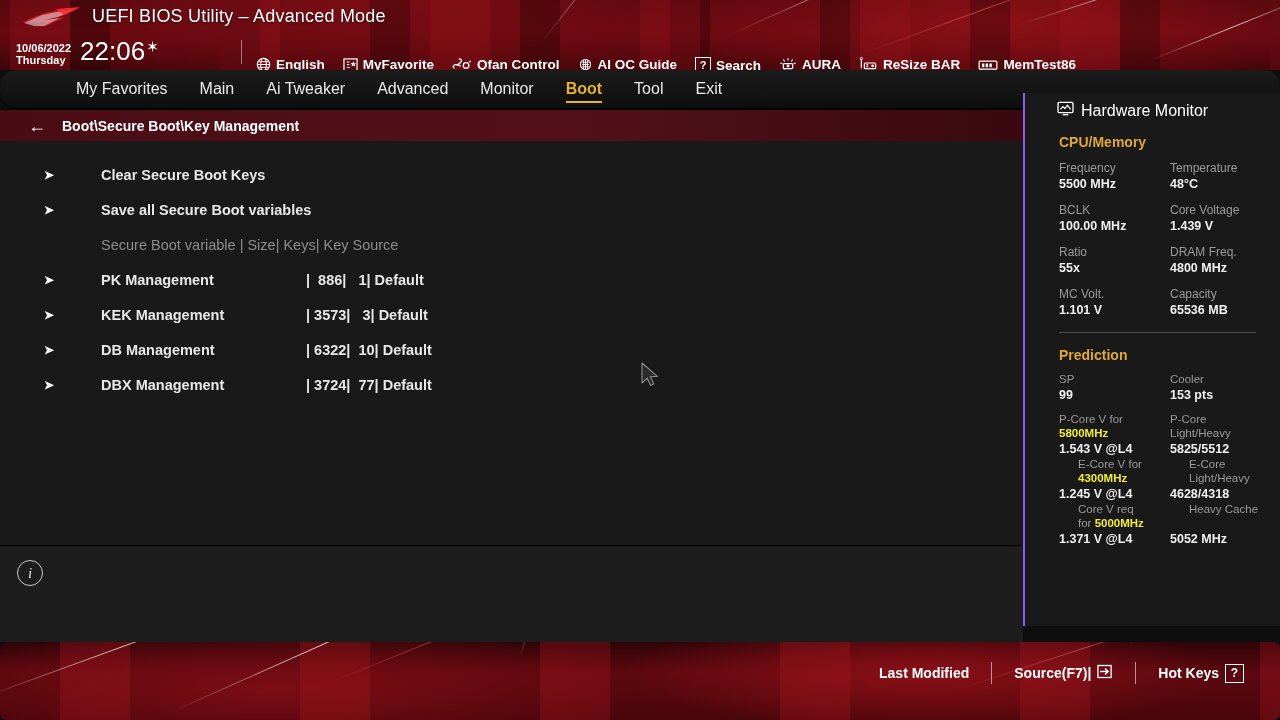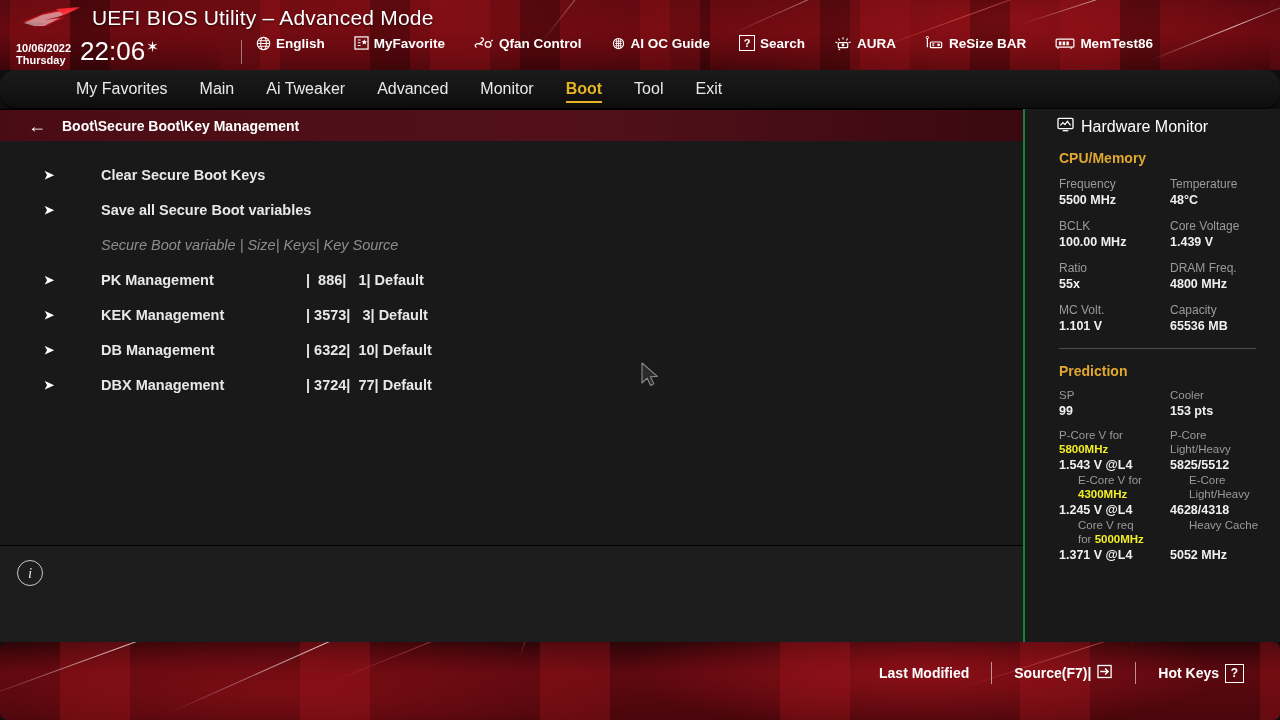--- a/index.html
+++ b/index.html
@@ -30,30 +30,30 @@
     background-size: 210px 46px, 150px 70px;
     background-position: 640px 0px, 820px 24px;
     opacity: .8;
   }
   .streak { position: absolute; background: linear-gradient(90deg, rgba(255,255,255,0), rgba(255,255,255,.75), rgba(255,255,255,0)); height: 1px; transform-origin: left center; }
   .streak.red { background: linear-gradient(90deg, rgba(255,90,90,0), rgba(255,110,110,.55), rgba(255,90,90,0)); }
 
   .logo { position: absolute; left: 18px; top: 6px; width: 66px; height: 30px; }
   .title {
     position: absolute; left: 92px; top: 6px;
-    font-size: 21px; color: #ffffff; letter-spacing: .2px; font-weight: 400;
+    font-size: 18px; color: #ffffff; letter-spacing: .2px; font-weight: 400;
     text-shadow: 0 1px 2px rgba(0,0,0,.6);
   }
   .datetime { position: absolute; left: 16px; top: 38px; display: flex; align-items: flex-start; }
   .date-col { font-size: 11px; line-height: 12px; color: #fff; font-weight: bold; padding-top: 4px; }
   .clock { font-size: 26px; line-height: 26px; color: #fff; margin-left: 9px; font-weight: 400; }
   .gear-ic { margin-left: 1px; margin-top: 1px; color: #fff; font-size: 15px; line-height: 15px; }
   .vdiv { position: absolute; left: 241px; top: 40px; width: 1px; height: 24px; background: rgba(255,255,255,.45); }
 
-  .toolbar { position: absolute; left: 256px; top: 35px; display: flex; align-items: center; gap: 29px; }
+  .toolbar { position: absolute; left: 256px; top: 57px; display: flex; align-items: flex-start; gap: 18px; }
   .tool { display: flex; align-items: center; gap: 5px; color: #ffffff; font-size: 13.5px; font-weight: bold; white-space: nowrap; cursor: pointer; }
   .tool svg { display: block; }
   .boxq { display: inline-flex; align-items: center; justify-content: center; width: 16px; height: 16px; border: 1.3px solid #fff; font-size: 11px; font-weight: bold; line-height: 1; }
 
   
   .menubar {
     position: absolute; left: 0; top: 70px; width: 1280px; height: 39px;
     background: linear-gradient(180deg, #1b1b1b 0%, #141414 55%, #0d0d0d 100%);
     border-bottom: 1px solid #000;
     display: flex; align-items: center; padding-left: 60px; gap: 0px; border-radius: 16px;
@@ -72,36 +72,36 @@
     display: flex; align-items: center; padding-left: 28px; gap: 16px;
     border-top: 1px solid #000;
   }
   .back-arrow { color: #fff; font-size: 18px; line-height: 1; cursor: pointer; }
   .crumb-text { color: #ffffff; font-size: 14px; font-weight: bold; }
 
   .panel { position: absolute; left: 0; top: 32px; width: 1023px; height: 404px; background: #191919; padding: 16px 0 0 0; }
   .row { display: flex; align-items: center; height: 35px; padding-left: 44px; color: #e8e8e8; font-size: 14.5px; font-weight: bold; cursor: pointer; }
   .row .bullet { color: #fff; font-size: 12px; width: 17px; flex: 0 0 17px; }
   .row .label { white-space: pre; margin-left: 40px; }
-  .row.head { color: #8d8d8d; font-weight: normal; cursor: default; font-style: italic; }
+  .row.head { color: #8d8d8d; font-weight: normal; cursor: default; }
   .row.head .bullet { opacity: 0; }
   .itm-label { display: inline-block; width: 165px; }
   .itm-cols { display: inline-block; font-variant-numeric: tabular-nums; }
 
   .panel-sep { position: absolute; left: 0; top: 436px; width: 1023px; height: 1px; background: #000; }
   .panel-lower { position: absolute; left: 0; top: 437px; width: 1023px; height: 96px; background: #1d1d1d; }
   .info-badge {
     position: absolute; left: 17px; top: 560px; width: 26px; height: 26px;
     border: 1.5px solid #c9c9c9; border-radius: 50%;
     display: flex; align-items: center; justify-content: center;
     color: #e3e3e3; font-size: 15px; font-style: italic; font-family: "Liberation Serif", serif;
   }
 
   
-  .sidebar { position: absolute; left: 1023px; top: 109px; width: 257px; height: 533px; background: #191919; border-left: 2px solid #15803d; padding: 0 0 0 0; }
+  .sidebar { position: absolute; left: 1023px; top: 93px; width: 257px; height: 533px; background: #191919; border-left: 2px solid #8b5cf6; padding: 0 0 0 0; }
   .hm-title { display: flex; align-items: center; gap: 7px; padding: 8px 0 0 32px; color: #fff; font-size: 16px; }
   .sec-title { color: #e0a82e; font-size: 14px; font-weight: bold; padding: 14px 12px 0 34px; }
   .grid { display: grid; grid-template-columns: 111px 1fr; padding: 0 0 0 34px; }
   .g-lab { color: #9a9a9a; font-size: 12px; padding-top: 11px; line-height: 14px; }
   .g-val { color: #f0f0f0; font-size: 12.5px; font-weight: bold; padding-top: 2px; line-height: 15px; }
   .hr { height: 1px; background: #6a6a6a; margin: 14px 24px 0 34px; opacity: .65; }
   .pred-grid { display: grid; grid-template-columns: 111px 1fr; padding: 0 0 0 34px; }
   .pl { color: #9a9a9a; font-size: 11.5px; line-height: 14px; padding-top: 9px; }
   .pl2 { color: #9a9a9a; font-size: 11.5px; line-height: 14px; padding-top: 0px; margin-left: 19px; }
   .pv { color: #f0f0f0; font-size: 12.5px; font-weight: bold; line-height: 15px; padding-top: 2px; }

